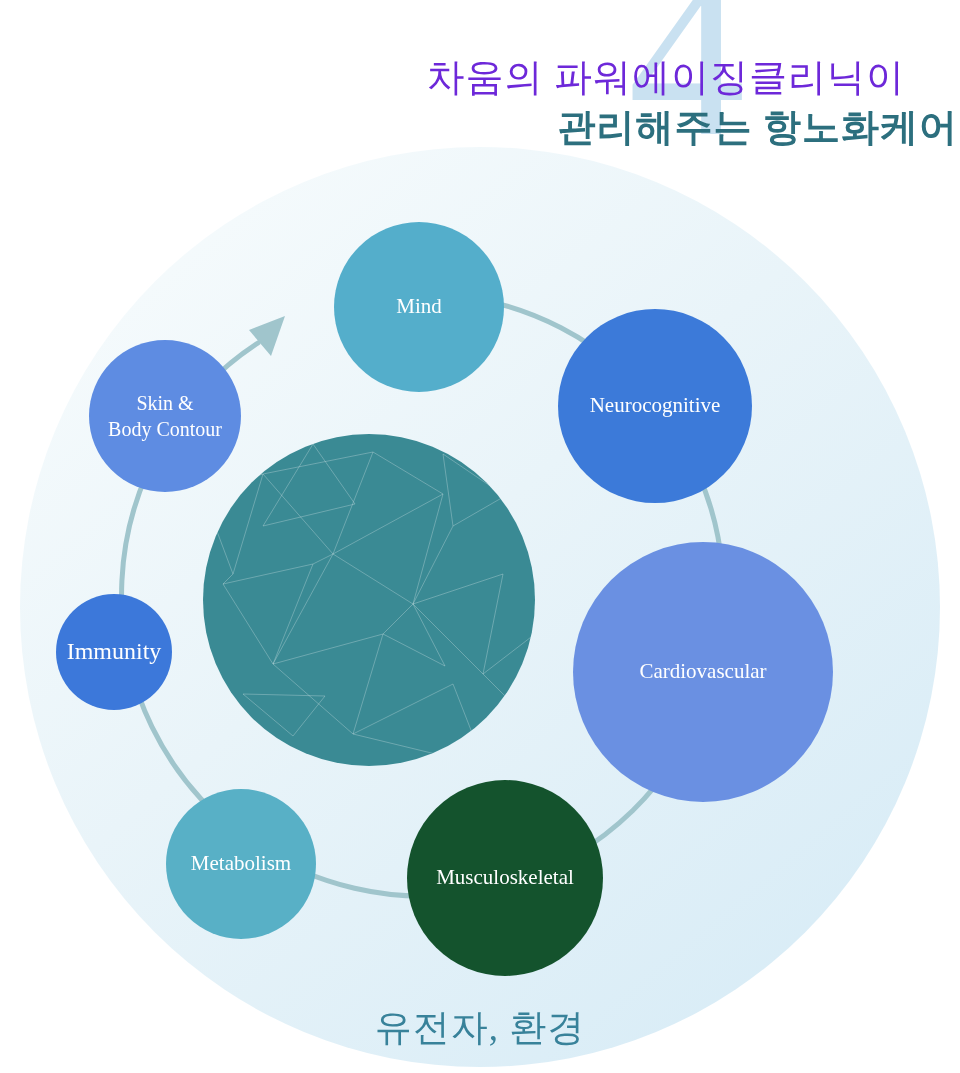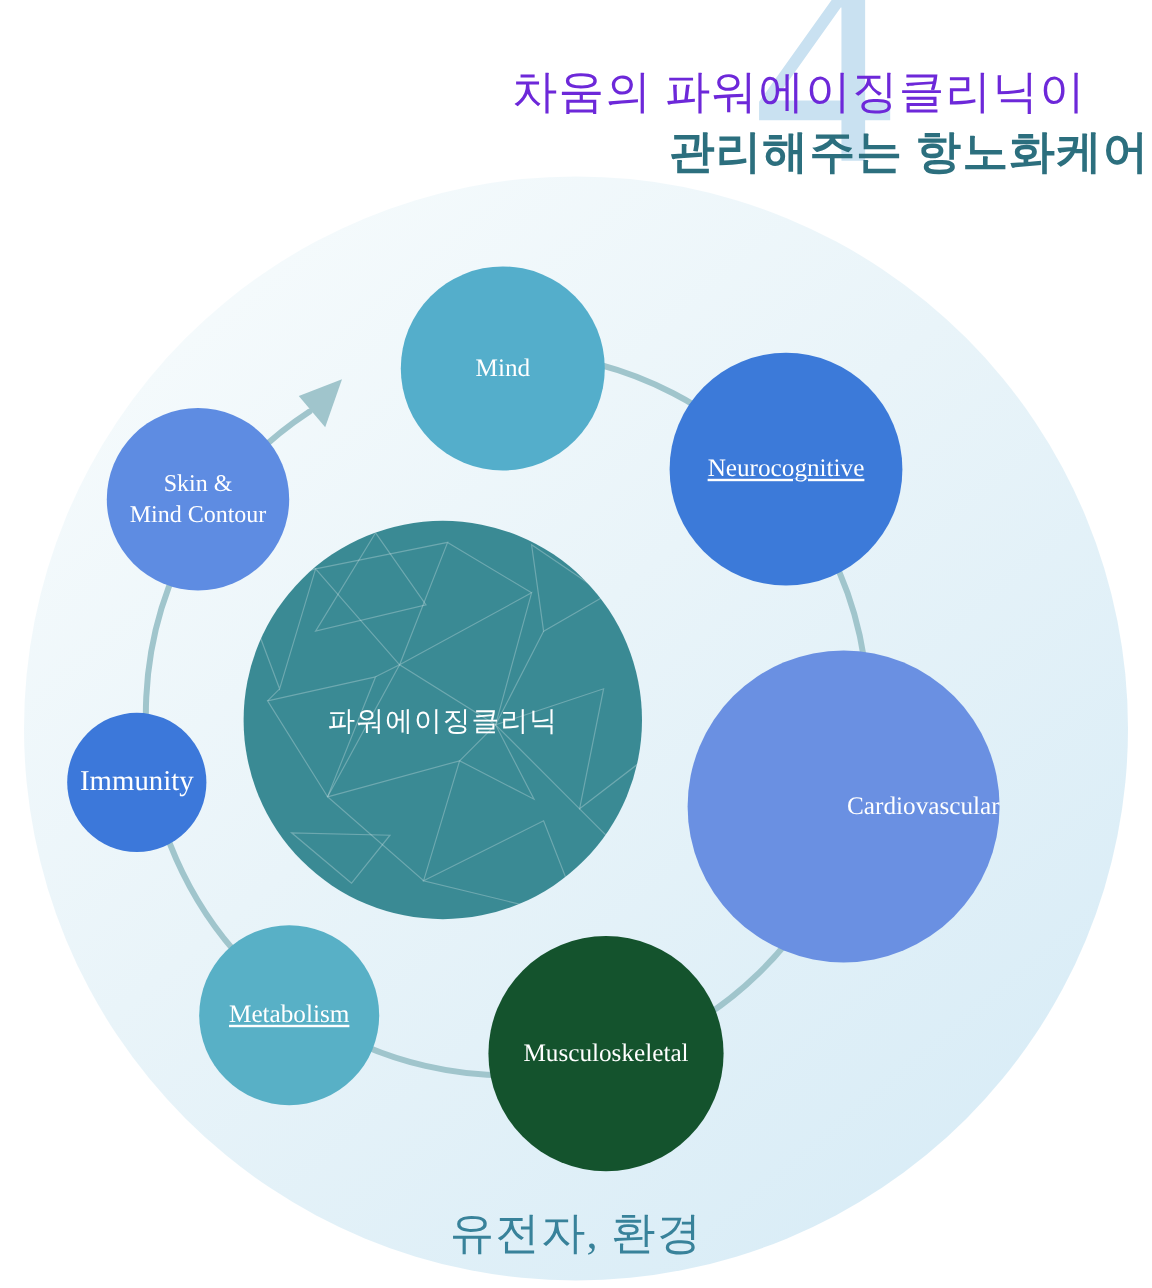--- a/index.html
+++ b/index.html
@@ -40,24 +40,24 @@
   .ring-svg{position:absolute;left:0;top:0;z-index:1;}
 
   
   .node{
     position:absolute;border-radius:50%;
     display:flex;align-items:center;justify-content:center;
     text-align:center;color:#ffffff;z-index:2;
   }
   .node-label{font-size:21px;line-height:1.3;}
   #node-mind           {left:334px;top:222px;width:170px;height:170px;}
-  #node-neurocognitive {left:558px;top:294px;width:194px;height:194px;text-decoration:underline;}
+  #node-neurocognitive {left:558px;top:309px;width:194px;height:194px;}
   #node-cardiovascular {left:573px;top:542px;width:260px;height:260px;}
   #node-musculoskeletal{left:407px;top:780px;width:196px;height:196px;}
-  #node-metabolism     {left:166px;top:771px;width:150px;height:150px;text-decoration:underline;}
+  #node-metabolism     {left:166px;top:789px;width:150px;height:150px;}
   #node-immunity       {left:56px; top:594px;width:116px;height:116px;}
   #node-immunity .node-label{font-size:24px;}
   #node-skin           {left:89px; top:340px;width:152px;height:152px;}
   #node-skin .node-label{font-size:20px;}
 
   
   .center-node{
     position:absolute;left:203px;top:434px;width:332px;height:332px;
     border-radius:50%;overflow:hidden;z-index:3;
     display:flex;align-items:center;justify-content:center;
@@ -93,40 +93,40 @@
   </svg>
 
   <div class="node" id="node-mind" style="background-color: rgb(84, 174, 203); text-align: right;">
     <span class="node-label">Mind</span>
   </div>
 
   <div class="node" id="node-neurocognitive" style="background-color: rgb(60, 122, 217);">
     <span class="node-label">Neurocognitive</span>
   </div>
 
-  <div class="node" id="node-cardiovascular" style="background-color: rgb(106, 144, 226); justify-content: flex-end;">
+  <div class="node" id="node-cardiovascular" style="background-color: rgb(106, 144, 226);">
     <span class="node-label">Cardiovascular</span>
   </div>
 
   <div class="node" id="node-musculoskeletal" style="background-color: #14532d;">
     <span class="node-label">Musculoskeletal</span>
   </div>
 
   <div class="node" id="node-metabolism" style="background-color: rgb(88, 176, 198);">
     <span class="node-label">Metabolism</span>
   </div>
 
   <div class="node" id="node-immunity" style="background-color: rgb(60, 120, 218);">
     <span class="node-label">Immunity</span>
   </div>
 
   <div class="node" id="node-skin" style="background-color: rgb(94, 140, 226);">
     <span class="node-label">
       <span>Skin &amp;</span><br>
-      <span>Mind Contour</span>
+      <span>Body Contour</span>
     </span>
   </div>
 
   <div class="center-node" style="background-color: rgb(58, 138, 148);">
     <svg width="332" height="332" viewBox="0 0 332 332">
       <g fill="none" stroke="#ffffff" stroke-opacity="0.26" stroke-width="1">
         <path d="M 60 40 L 170 18 L 130 120 Z"></path>
         <path d="M 130 120 L 240 60 L 210 170 Z"></path>
         <path d="M 20 150 L 110 130 L 70 230 Z"></path>
         <path d="M 210 170 L 300 140 L 280 240 Z"></path>
@@ -134,18 +134,17 @@
         <path d="M 150 300 L 250 250 L 282 332 Z"></path>
         <path d="M 0 60 L 60 40 L 30 140 Z"></path>
         <path d="M 240 20 L 302 62 L 250 92 Z"></path>
         <path d="M 90 302 L 40 260 L 122 262 Z"></path>
         <path d="M 180 200 L 210 170 L 242 232 Z"></path>
         <path d="M 280 240 L 332 200 L 332 292 Z"></path>
         <path d="M 110 10 L 60 92 L 152 70 Z"></path>
         <path d="M 130 120 L 70 230 M 170 18 L 240 60 M 110 130 L 130 120 M 250 92 L 210 170 M 30 140 L 20 150"></path>
       </g>
     </svg>
-    <span class="center-label">파워에이징클리닉</span>
   </div>
 
   <div class="footer-label" style="color: rgb(56, 130, 154);">유전자, 환경</div>
 
 </div>
 
 </body></html>

